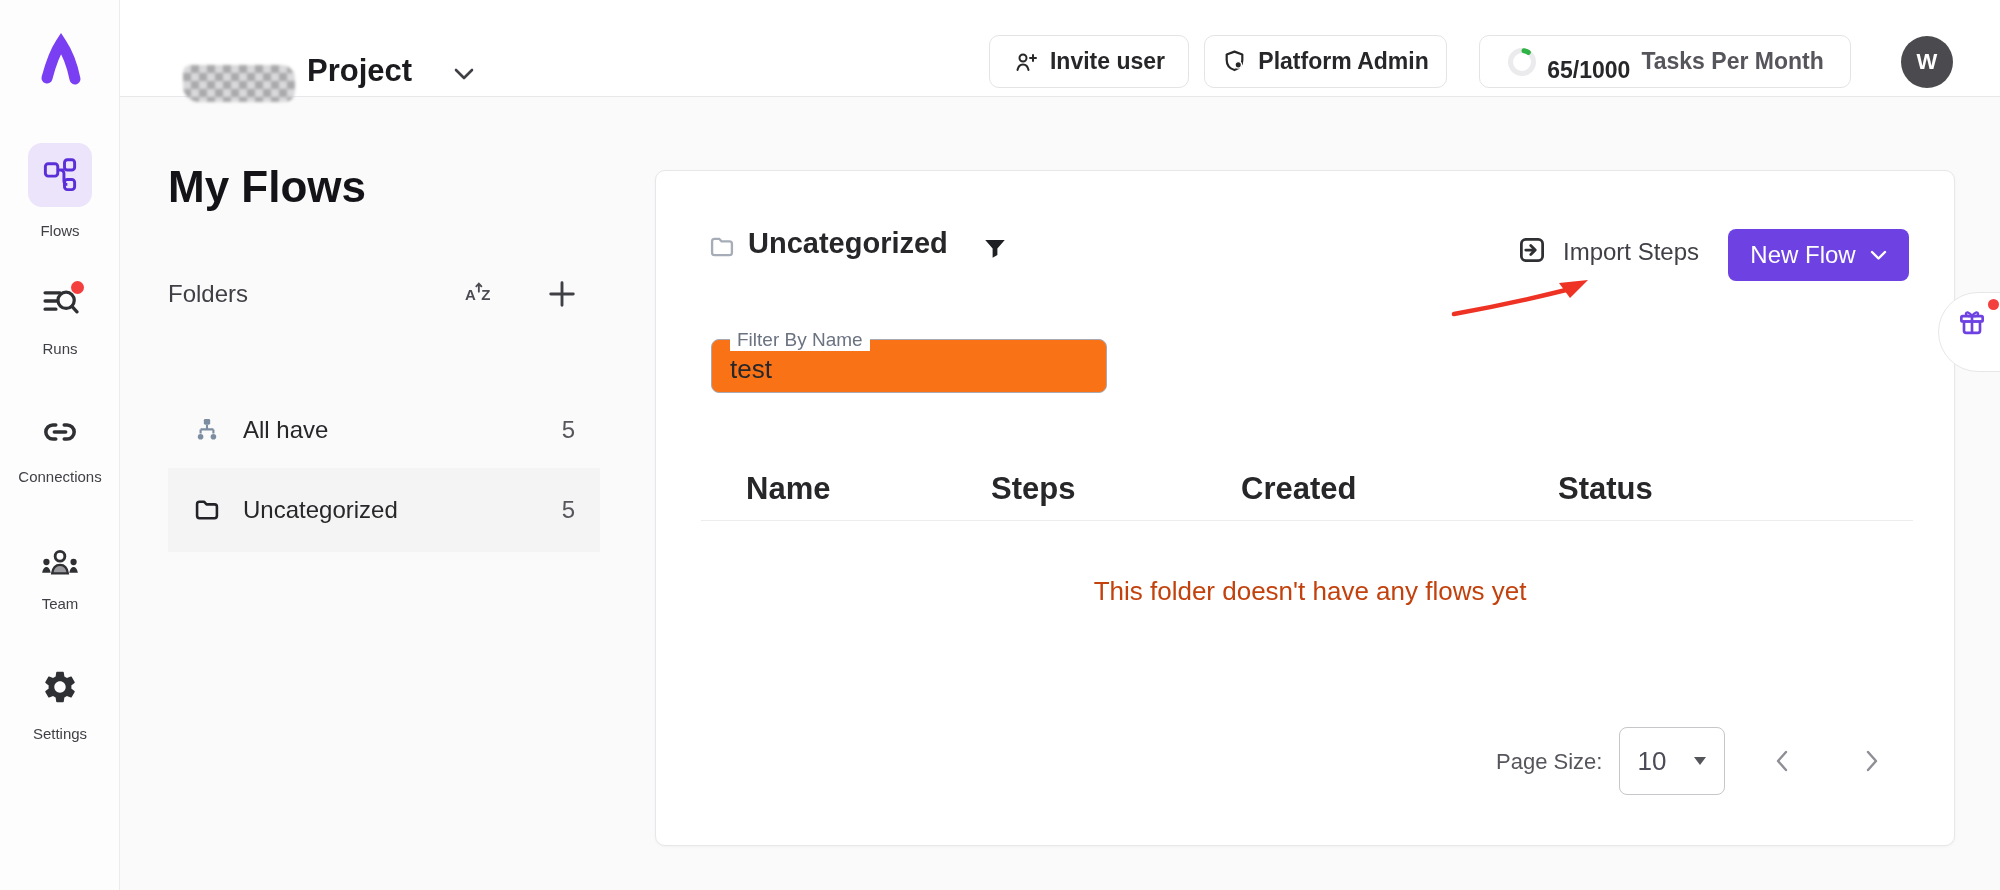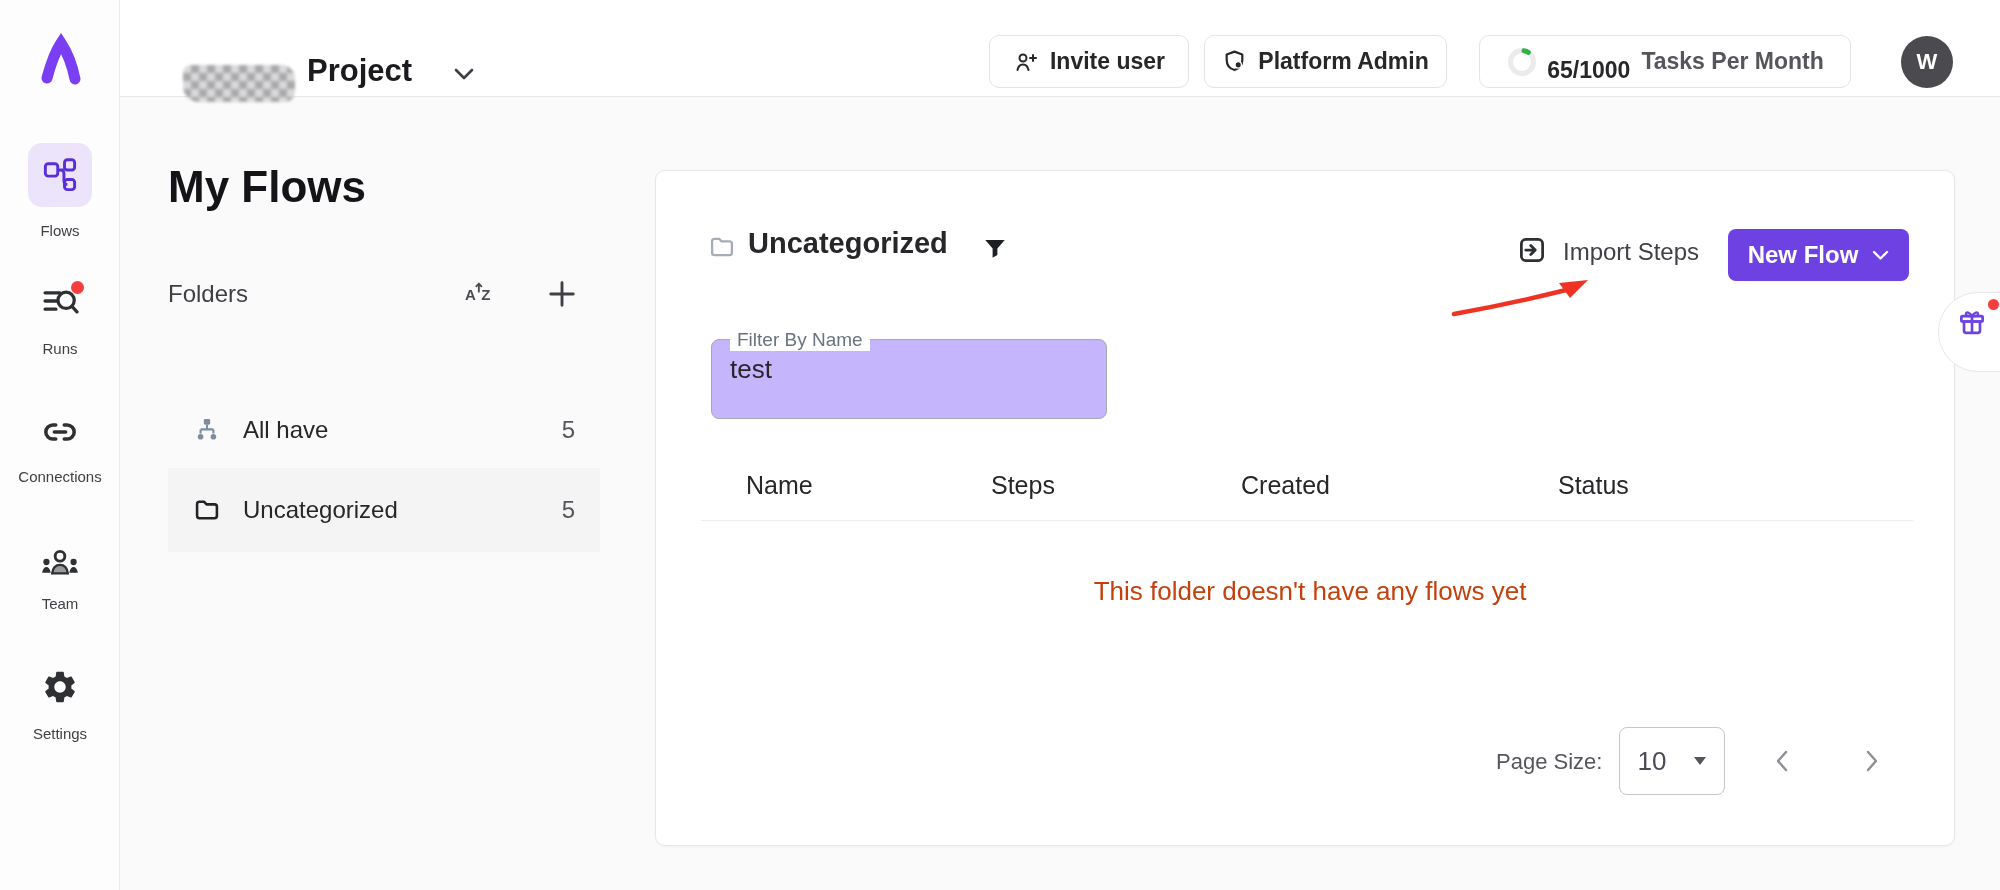--- a/index.html
+++ b/index.html
@@ -40,26 +40,26 @@
   .folder-row .cnt { position:absolute; right:25px; font-size:24px; color:#55555c; }
   .row-allflows { top:400px; height:60px; padding-left:25px; }
   .row-uncat { top:468px; height:84px; padding-left:25px; background:#f4f4f5; }
 
   
   .card { position:absolute; left:655px; top:170px; width:1300px; height:676px; background:#fff; border:1px solid #e7e7e9;
     border-radius:10px; box-shadow:0 1px 3px rgba(0,0,0,.04); z-index:2; }
   .card-title { position:absolute; left:92px; top:56px; font-size:29px; color:#27272a; }
   .import-label { position:absolute; left:907px; top:67px; font-size:24px; color:#3f3f46; }
   .newflow-btn { position:absolute; left:1072px; top:58px; width:181px; height:52px; background:#6e41e2; border:none; border-radius:8px;
-    color:#fff; font-size:24px; font-weight:700; display:flex; align-items:center; justify-content:center; gap:14px; cursor:pointer; }
-  .filter-field { position:absolute; left:55px; top:168px; width:396px; height:80px; border:1.5px solid #a9a9b2; border-radius:8px; background:#c4b5fd; }
+    color:#fff; font-size:24px; font-weight:400; display:flex; align-items:center; justify-content:center; gap:14px; cursor:pointer; }
+  .filter-field { position:absolute; left:55px; top:168px; width:396px; height:54px; border:1.5px solid #a9a9b2; border-radius:8px; background:#f97316; }
   .filter-label { position:absolute; left:18px; top:-11px; background:#fff; padding:0 7px; font-size:19px; color:#6b7280; }
   .filter-input { position:absolute; left:18px; top:14px; width:350px; border:none; outline:none; font-size:26px; color:#27272a;
     font-family:"Liberation Sans", sans-serif; background:transparent; }
-  .th { position:absolute; top:300px; font-size:25px; font-weight:normal; color:#27272a; }
+  .th { position:absolute; top:300px; font-size:31px; font-weight:bold; color:#27272a; }
   .tdivider { position:absolute; left:45px; top:349px; width:1212px; height:1px; background:#ececef; }
   .empty-msg { position:absolute; left:4px; top:405px; width:1300px; text-align:center; font-size:26px; color:#c2410c; }
   .pagesize-label { position:absolute; left:840px; top:578px; font-size:22px; color:#55555c; }
   .pagesize-box { position:absolute; left:963px; top:556px; width:106px; height:68px; border:1.5px solid #c6c6cb; border-radius:8px;
     background:#fff; display:flex; align-items:center; justify-content:center; gap:28px; cursor:pointer; }
   .pagesize-value { font-size:26px; color:#4c4c58; }
   .pager { position:absolute; top:570px; width:40px; height:40px; display:flex; align-items:center; justify-content:center; cursor:pointer; }
 
   
   .gift-tab { position:absolute; left:1938px; top:292px; width:80px; height:80px; background:#fff; border:1px solid #e7e7e9;

